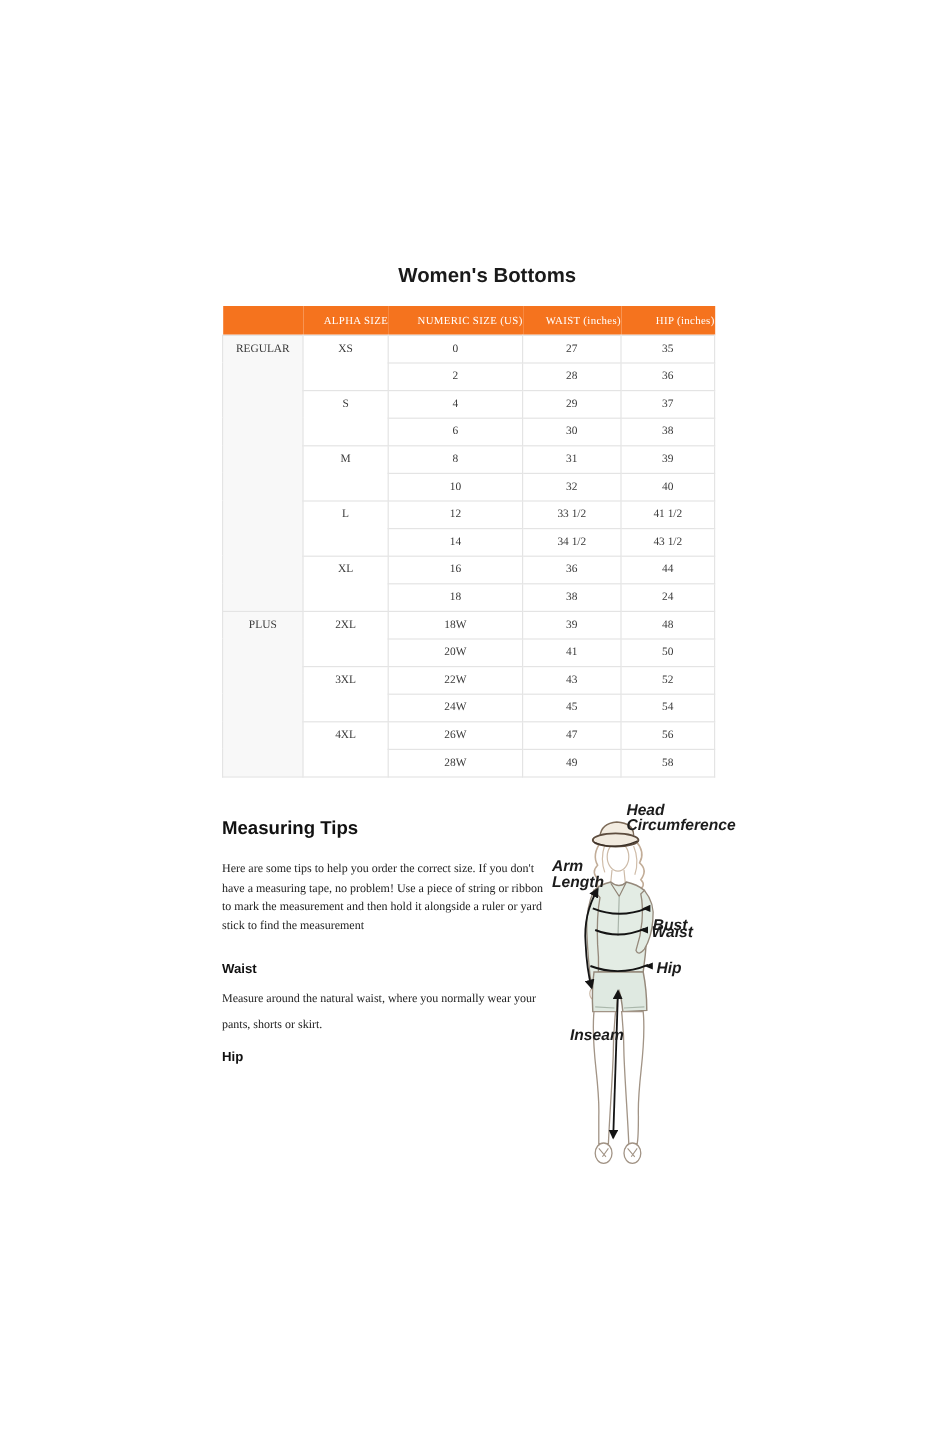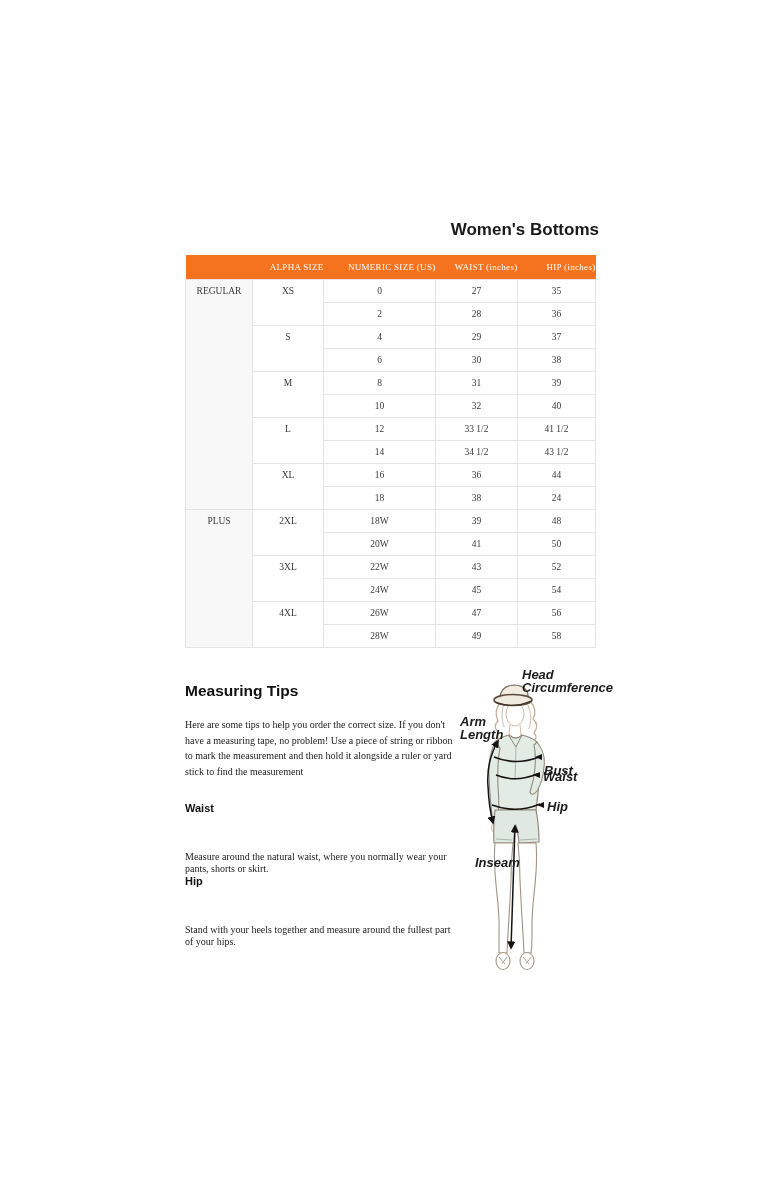--- a/index.html
+++ b/index.html
@@ -8,22 +8,22 @@
     position: relative;
     width: 780px;
     height: 1196px;
     background: #ffffff;
     font-family: "Liberation Serif", serif;
     color: #333;
     overflow: hidden;
   }
   .page-title {
     position: absolute;
-    left: 189px; top: 220px; width: 410px;
-    text-align: right;
+    left: 201px; top: 220px; width: 410px;
+    text-align: center;
     font-family: "Liberation Sans", sans-serif;
     font-weight: bold;
     font-size: 17px;
     color: #1a1a1a;
   }
   table.size-table {
     position: absolute;
     left: 185px; top: 255px;
     width: 410px;
     border-collapse: collapse;
@@ -84,23 +84,22 @@
     font-weight: bold;
     font-size: 11px;
     color: #111;
   }
   .sub-heading.waist { top: 802px; }
   .sub-heading.hip   { top: 875px; }
   .sub-body {
     position: absolute;
     left: 185px; width: 272px;
     font-size: 10px;
-    line-height: 12px;
+    line-height: 22px;
     color: #222;
-    margin-top: 29px;
   }
   .sub-body.waist { top: 822px; }
   .sub-body.hip   { top: 895px; }
   .figure-wrap {
     position: absolute;
     left: 448px; top: 660px;
     width: 170px; height: 320px;
   }
   .figure-wrap svg { position: absolute; left: 0; top: 0; }
   .fig-label {
@@ -238,21 +237,20 @@
     </tbody>
   </table>
 
   <div class="tips-heading">Measuring Tips</div>
   <div class="tips-intro">Here are some tips to help you order the correct size. If you don't have a measuring tape, no problem! Use a piece of string or ribbon to mark the measurement and then hold it alongside a ruler or yard stick to find the measurement</div>
 
   <div class="sub-heading waist">Waist</div>
   <div class="sub-body waist">Measure around the natural waist, where you normally wear your pants, shorts or skirt.</div>
 
   <div class="sub-heading hip">Hip</div>
-  <div class="sub-body hip">Stand with your heels together and measure around the fullest part of your hips.</div>
 
   <div class="figure-wrap">
     <svg width="170" height="320" viewBox="0 0 170 320">
       <defs>
         <marker id="arr" viewBox="0 0 10 10" refX="8" refY="5" markerWidth="5.5" markerHeight="5.5" orient="auto-start-reverse">
           <path d="M0,0 L10,5 L0,10 Z" fill="#141414"></path>
         </marker>
       </defs>
 
       <path d="M 53,41 Q 45,52 50,61 Q 44,67 51,73 Q 47,79 55,82" fill="none" stroke="#c2ad98" stroke-width="1.3"></path>

